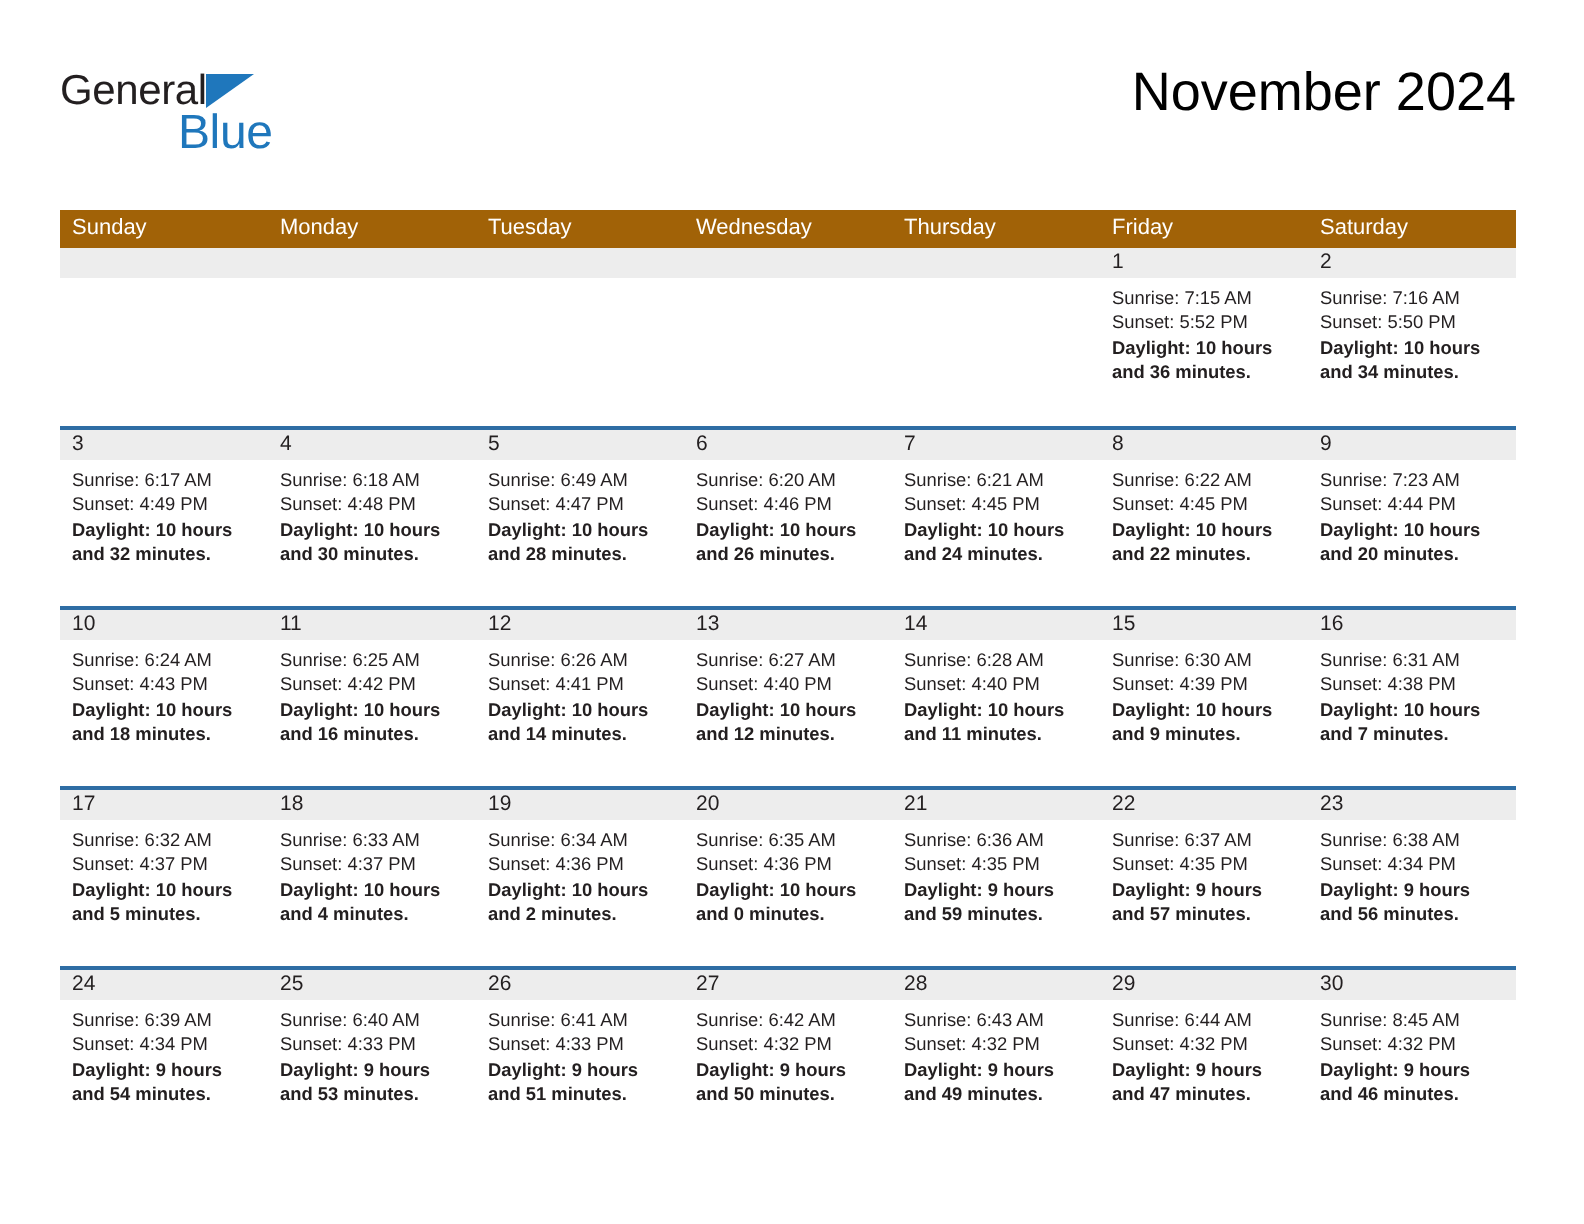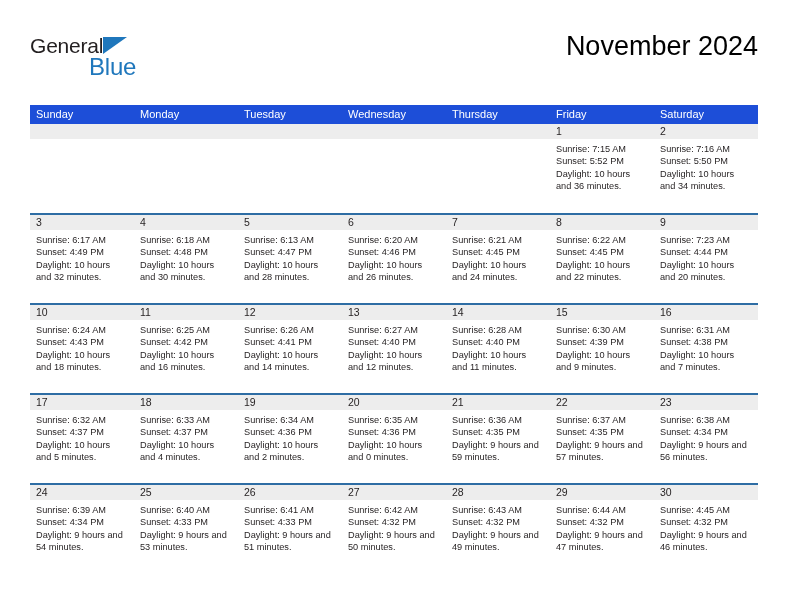--- a/index.html
+++ b/index.html
@@ -96,21 +96,21 @@
     table-layout: fixed;
   }
   .calendar th,
   .calendar td {
     padding: 0;
     margin: 0;
     vertical-align: top;
   }
 
   .dow-row th {
-    background: #1d4ed8;
+    background: #a16207;
     color: #ffffff;
     font-size: 11px;
     font-weight: normal;
     text-align: left;
     height: 19px;
     line-height: 19px;
     padding-left: 6px;
     box-sizing: border-box;
   }
 
@@ -145,20 +145,21 @@
     padding: 4px 8px 0 6px;
     font-size: 9.2px;
     line-height: 12.4px;
     color: #231f20;
   }
   .day-info div {
     white-space: nowrap;
   }
   .day-info .daylight {
     white-space: normal;
+    font-weight: bold;
   }
 </style>
 </head>
 <body>
 
 <div class="page">
 
   <div class="header">
 
     <div class="logo">
@@ -251,21 +252,21 @@
                 <div>Sunrise: 6:18 AM</div>
                 <div>Sunset: 4:48 PM</div>
                 <div class="daylight">Daylight: 10 hours and 30 minutes.</div>
               </div>
             </div>
           </td>
           <td>
             <div class="daycell">
               <div class="day-band">5</div>
               <div class="day-info">
-                <div>Sunrise: 6:13 AM</div>
+                <div>Sunrise: 6:49 AM</div>
                 <div>Sunset: 4:47 PM</div>
                 <div class="daylight">Daylight: 10 hours and 28 minutes.</div>
               </div>
             </div>
           </td>
           <td>
             <div class="daycell">
               <div class="day-band">6</div>
               <div class="day-info">
                 <div>Sunrise: 6:20 AM</div>
@@ -507,21 +508,21 @@
                 <div>Sunrise: 6:44 AM</div>
                 <div>Sunset: 4:32 PM</div>
                 <div class="daylight">Daylight: 9 hours and 47 minutes.</div>
               </div>
             </div>
           </td>
           <td>
             <div class="daycell">
               <div class="day-band">30</div>
               <div class="day-info">
-                <div>Sunrise: 4:45 AM</div>
+                <div>Sunrise: 8:45 AM</div>
                 <div>Sunset: 4:32 PM</div>
                 <div class="daylight">Daylight: 9 hours and 46 minutes.</div>
               </div>
             </div>
           </td>
         </tr>
       </tbody>
   </table>
 
 </div>

